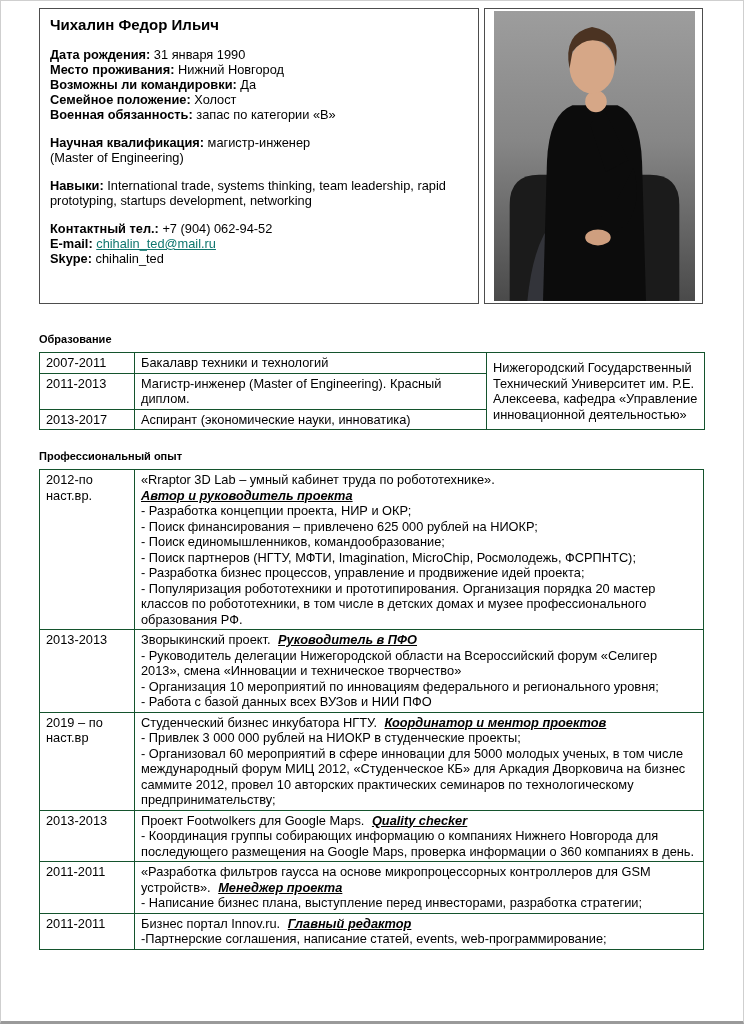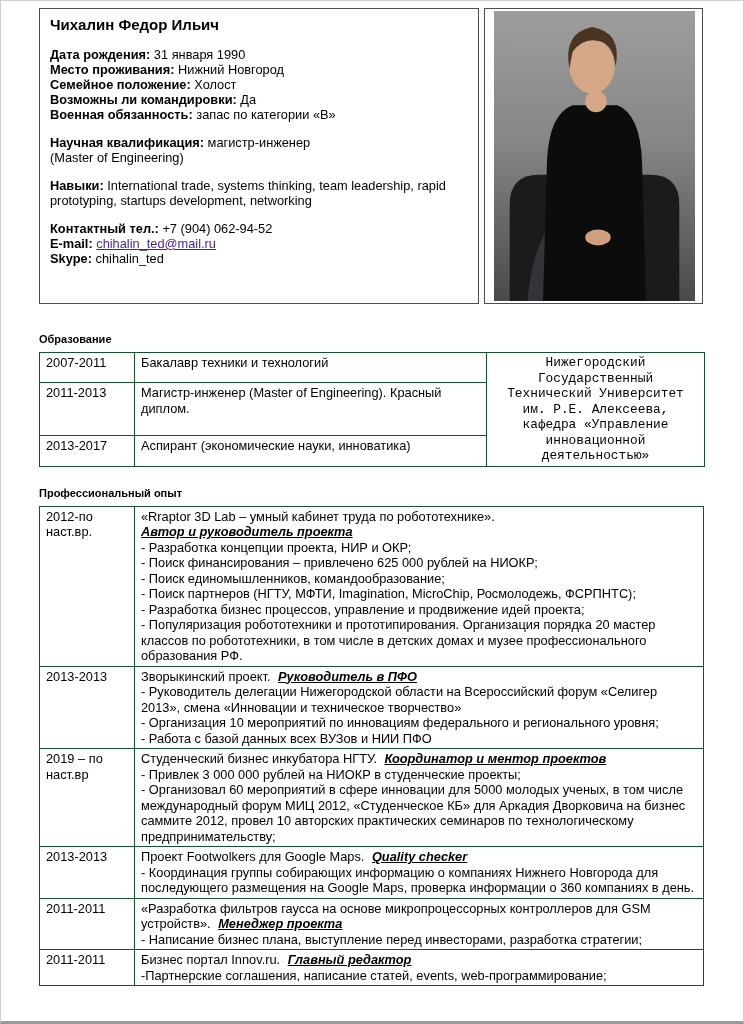--- a/index.html
+++ b/index.html
@@ -11,60 +11,60 @@
   
   .header{position:absolute;top:7px;left:38px;display:flex;gap:5px;}
   .info-box{
     width:440px;height:296px;box-sizing:border-box;border:1px solid #4d4d4d;
     padding:6px 10px 19px 10px;font-size:12.8px;line-height:15px;
   }
   .person-name{font-size:15px;font-weight:bold;margin:2px 0 15px 0;}
   .group{margin-bottom:13px;}
   .lbl{font-weight:bold;}
   .lbl::after{content:" ";}
-  .email-link{color:#4c1d95;text-decoration:underline;cursor:pointer;text-align:right;}
+  .email-link{color:#0f766e;text-decoration:underline;cursor:pointer;text-align:right;}
   .photo-box{
     width:219px;height:296px;box-sizing:border-box;border:1px solid #4d4d4d;
     padding:2px 7px 2px 9px;background:#fff;
   }
   .photo-box svg{width:100%;height:100%;display:block;}
   
   .content{position:absolute;top:332px;left:38px;width:668px;}
   .section-heading{font-size:11px;font-weight:bold;margin:0 0 7px 0;}
   table{border-collapse:collapse;width:665px;table-layout:fixed;}
   td{
     border:1px solid #14532d;padding:2px 6px;vertical-align:top;
     font-size:12.8px;line-height:15.5px;word-wrap:break-word;
   }
   .col-period{width:95px;}
   .col-degree{width:352px;}
   .col-inst{width:218px;}
-  td.inst-cell{text-align:center;vertical-align:middle;font-family:Liberation Mono, monospace;}
+  td.inst-cell{text-align:left;vertical-align:middle;}
   .exp-table{margin-bottom:17px;}
   .edu-spacer{height:20px;}
   .exp-role{font-weight:bold;font-style:italic;text-decoration:underline;}
   .exp-role.inline{margin-left:4px;}
   .exp-role.block{display:block;}
   .bullet{margin:0;}
 </style>
 </head>
 <body>
 
 <div class="page">
 
   <div class="header">
 
     <div class="info-box">
       <div class="person-name">Чихалин Федор Ильич</div>
 
       <div class="group">
         <div><span class="lbl">Дата рождения:</span><span>31 января 1990</span></div>
         <div><span class="lbl">Место проживания:</span><span>Нижний Новгород</span></div>
+        <div><span class="lbl">Возможны ли командировки:</span><span>Да</span></div>
         <div><span class="lbl">Семейное положение:</span><span>Холост</span></div>
-        <div><span class="lbl">Возможны ли командировки:</span><span>Да</span></div>
         <div><span class="lbl">Военная обязанность:</span><span>запас по категории «В»</span></div>
       </div>
 
       <div class="group">
         <div><span class="lbl">Научная квалификация:</span><span>магистр-инженер</span></div>
         <div>(Master of Engineering)</div>
       </div>
 
 
       <div class="group">

